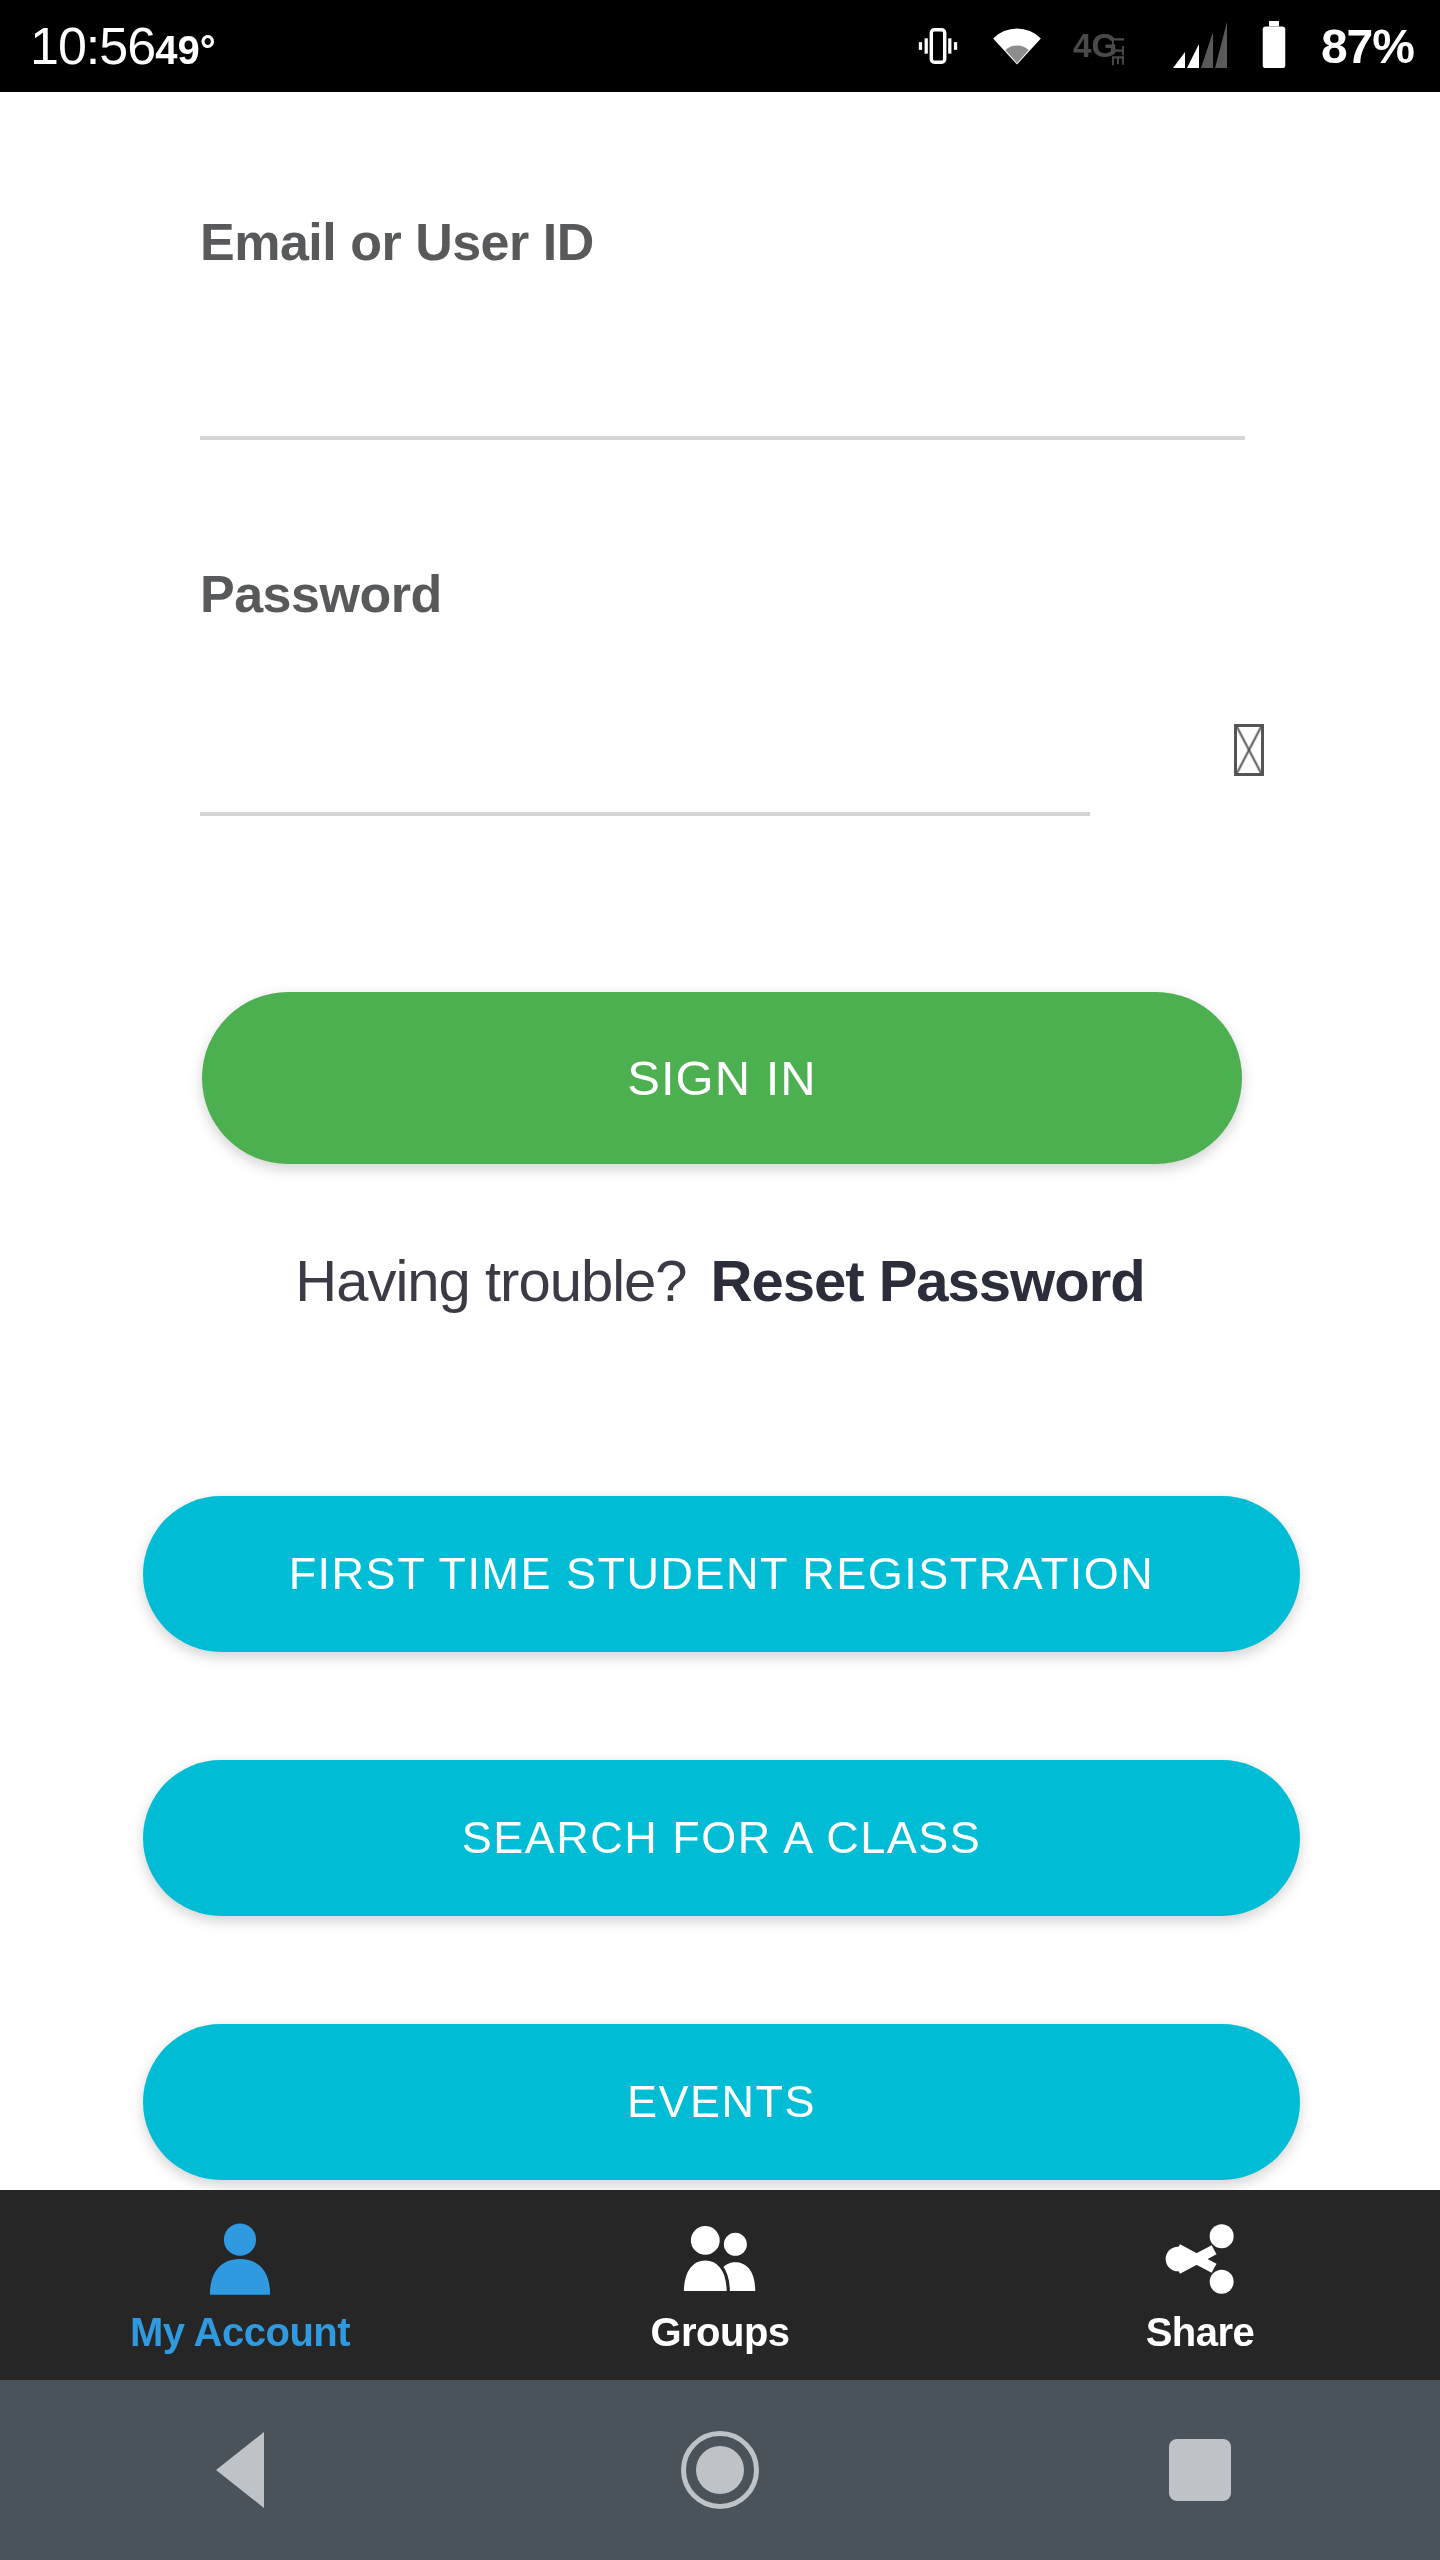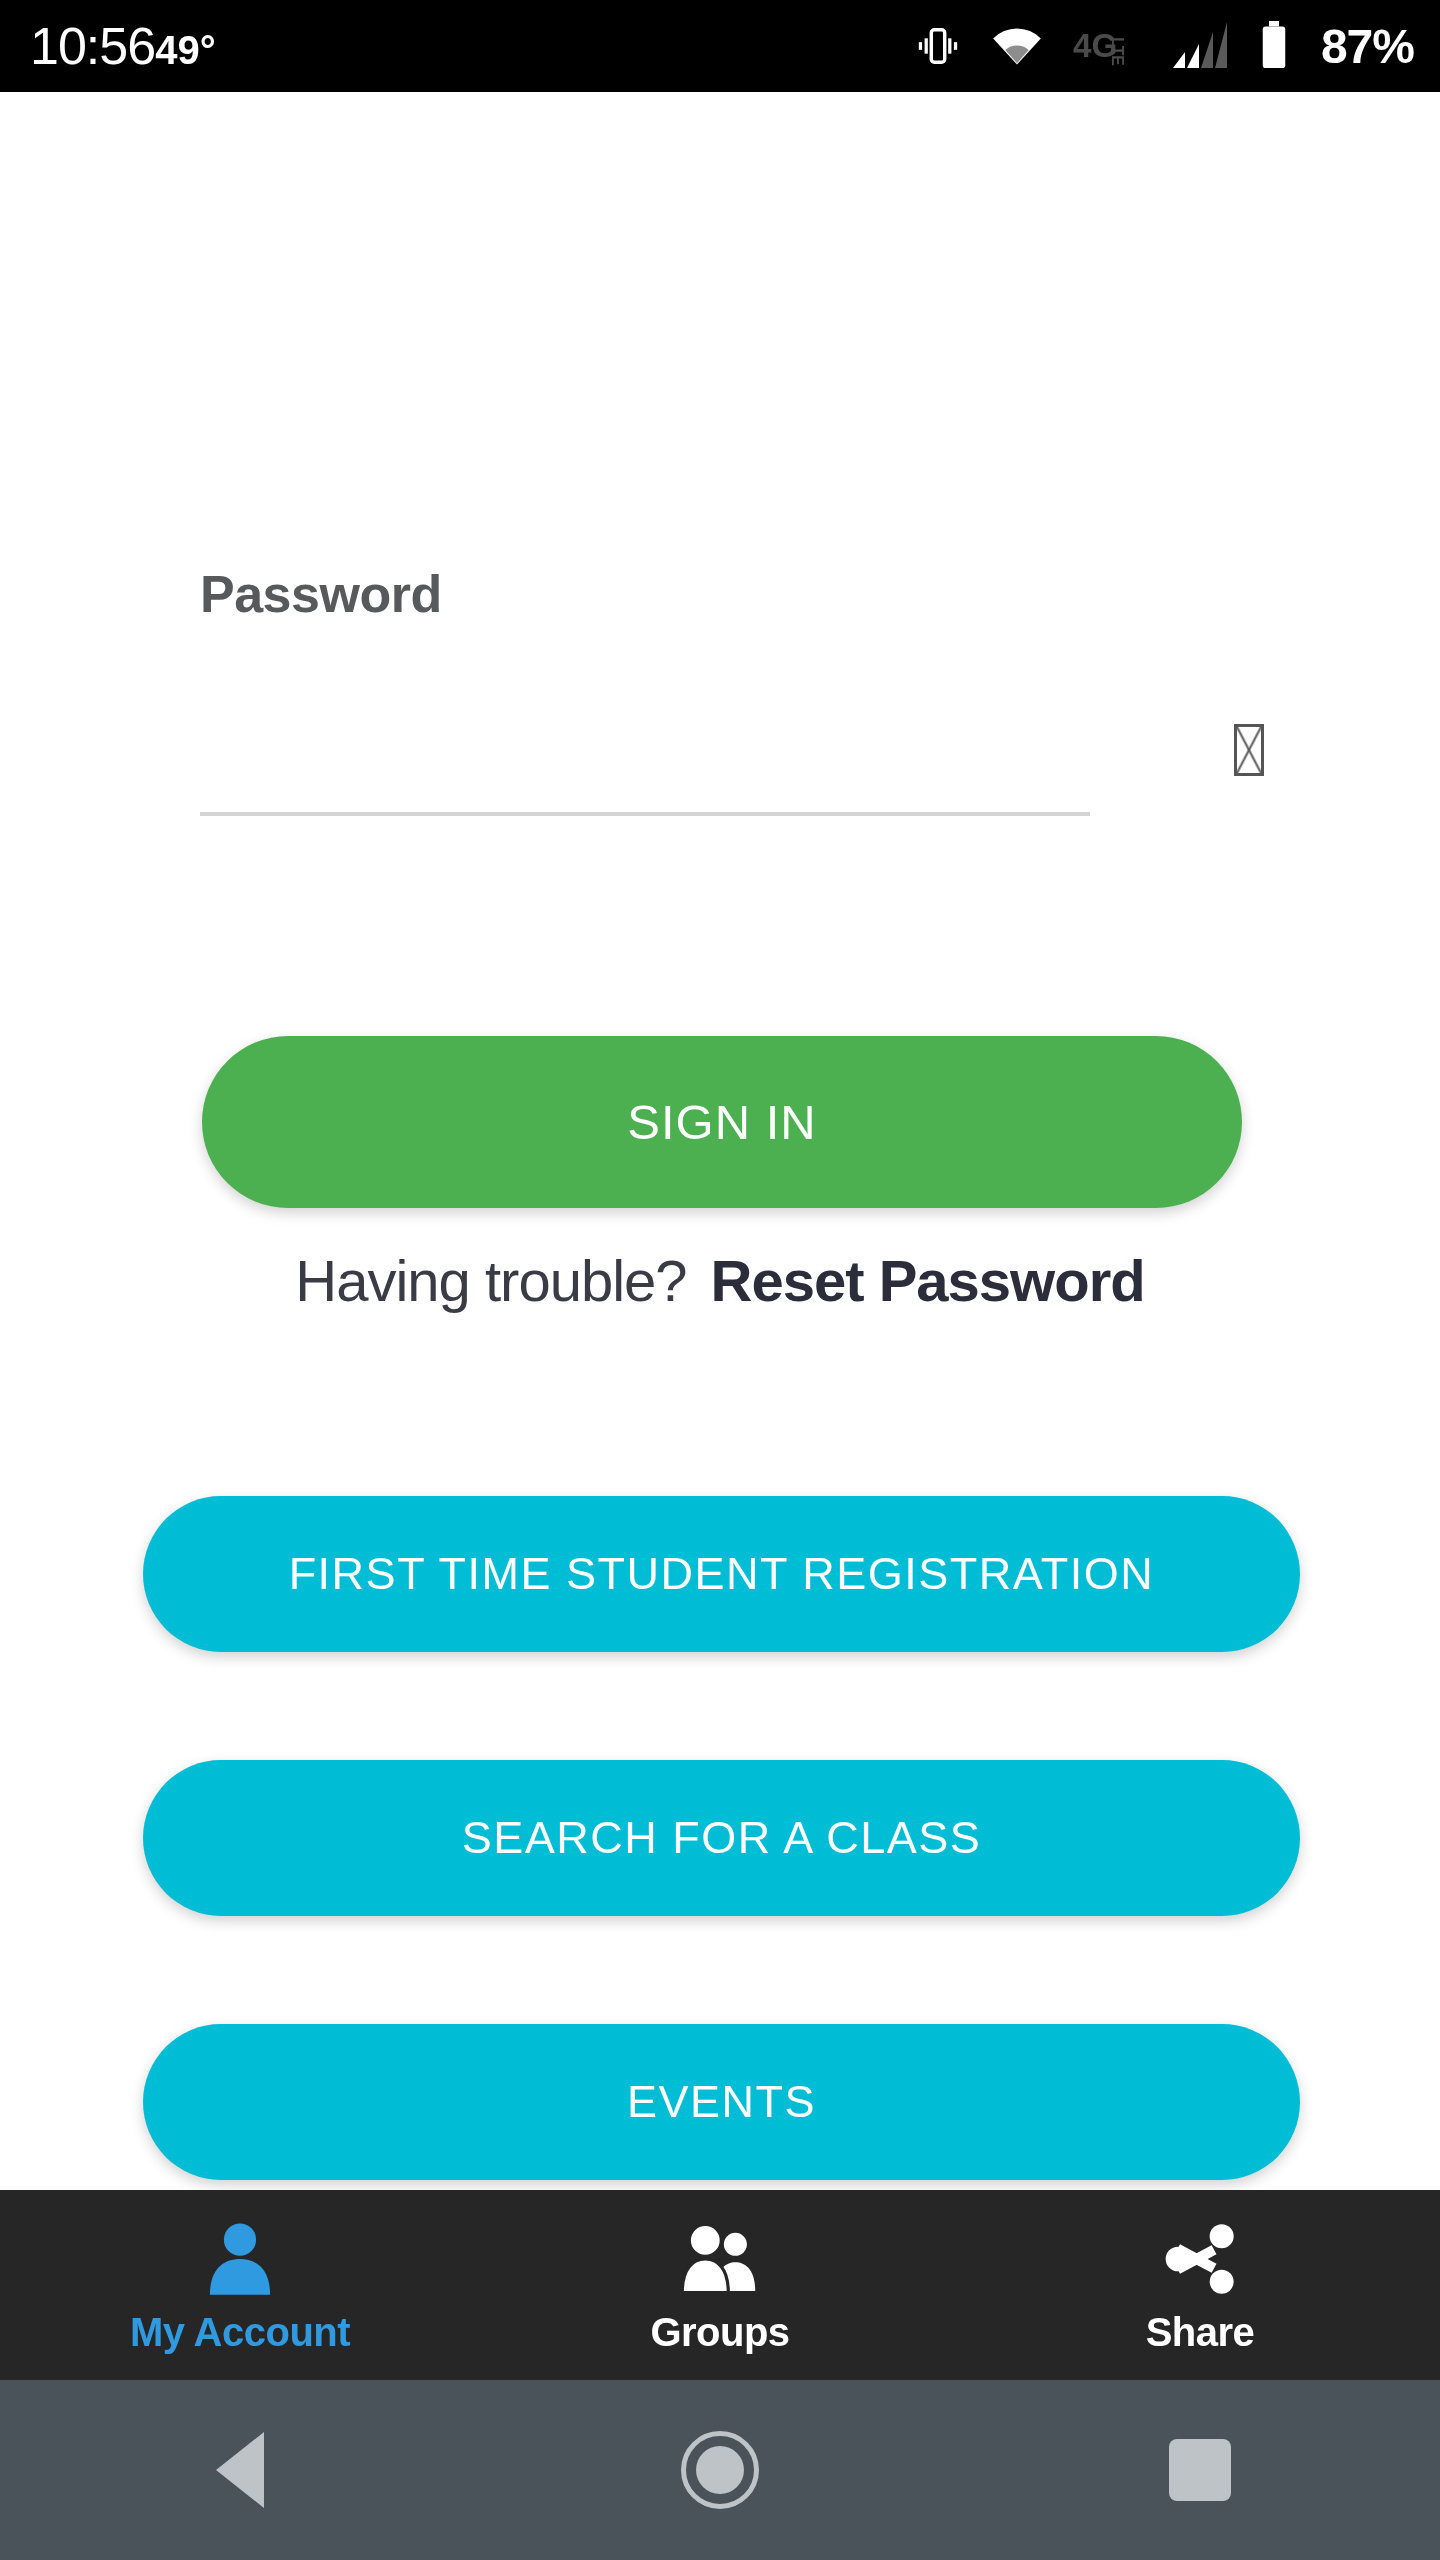--- a/index.html
+++ b/index.html
@@ -55,21 +55,20 @@
 
   .pill {
     position:absolute; display:flex; align-items:center; justify-content:center;
     border-radius:90px; color:#fff; text-align:center;
     box-shadow:0 5px 14px rgba(0,0,0,0.18);
   }
   .pill-signin {
     left:202px; width:1040px; top:900px; height:172px;
     background:#4caf50; font-size:49px; letter-spacing:1px;
     font-weight:400;
-    margin-top:44px;
   }
   .pill-cyan {
     left:143px; width:1157px; height:156px;
     background:#00bcd4; font-size:45px; letter-spacing:1.5px;
     font-weight:400;
   }
 
   .trouble-row {
     position:absolute; top:1155px; left:0; width:1440px;
     display:flex; align-items:baseline; justify-content:center; gap:24px;
@@ -161,20 +160,26 @@
           <rect x="1.6" y="2.6" width="10.8" height="20" rx="1.4" fill="#fff"></rect>
         </svg>
       </span>
 
       <span class="sb-batt-text">87%</span>
     </div>
   </div>
 
   <div class="content">
 
+    <div class="field" style="top:120px;">
+      <div class="field-label">Email or User ID</div>
+      <div class="field-input" placeholder="">
+        <div class="field-underline" style="left:200px; width:1045px;"></div>
+      </div>
+    </div>
 
     <div class="field" style="top:472px;">
       <div class="field-label">Password</div>
       <div class="field-input" style="height:120px;" placeholder="">
         <div class="field-underline" style="left:200px; width:890px;"></div>
         <div class="field-caret-box" style="right:176px; top:28px;"></div>
       </div>
     </div>
 
     <div class="pill pill-signin">SIGN IN</div>

